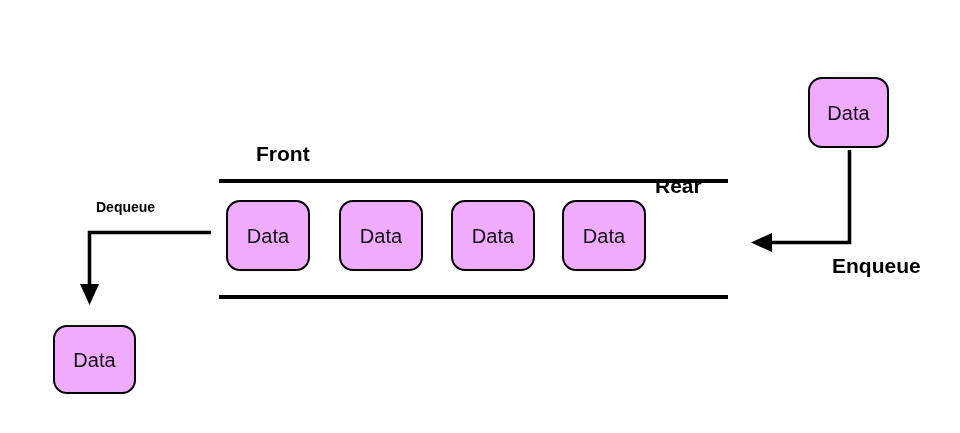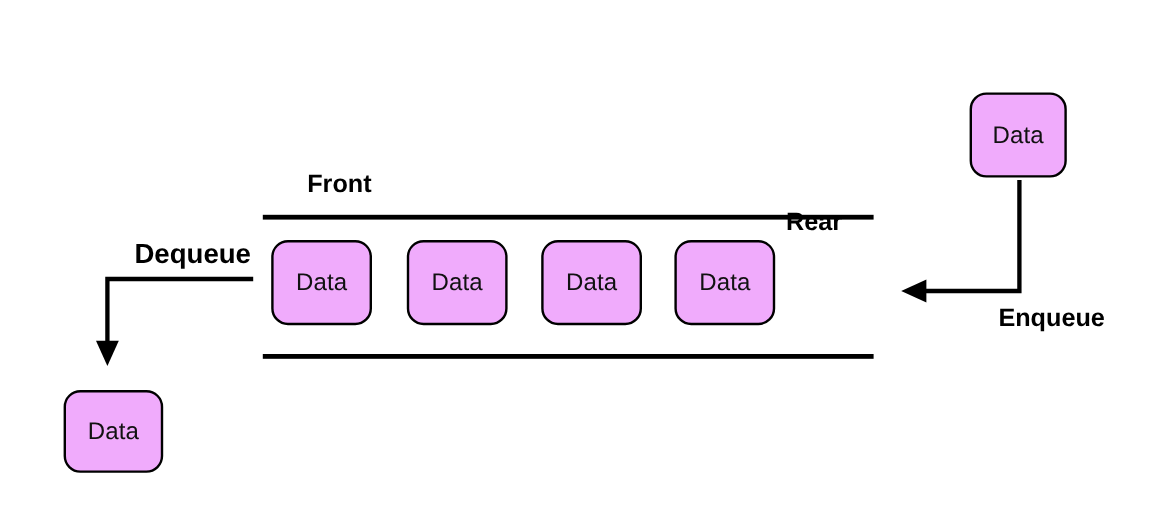--- a/index.html
+++ b/index.html
@@ -47,21 +47,21 @@
   .label {
     position: absolute;
     font-weight: bold;
     color: #000000;
     white-space: nowrap;
     line-height: 1;
   }
   .label-front  { font-size: 21px; left: 237px; top: 143px; margin-left: 19px; }
   .label-rear   { font-size: 21px; left: 655px; top: 143px; margin-top: 32px; }
   .label-queue  { font-size: 25px; left: 427px; top: 331px; letter-spacing: 0.6px; }
-  .label-dequeue{ font-size: 23px; left: 96px;  top: 200px; margin-left: 16px; }
+  .label-dequeue{ font-size: 14px; left: 96px;  top: 200px; }
   .label-enqueue{ font-size: 21px; left: 794px; top: 255px; margin-left: 38px; }
 
   
   .arrow-layer {
     position: absolute;
     left: 0;
     top: 0;
     width: 960px;
     height: 433px;
     pointer-events: none;

